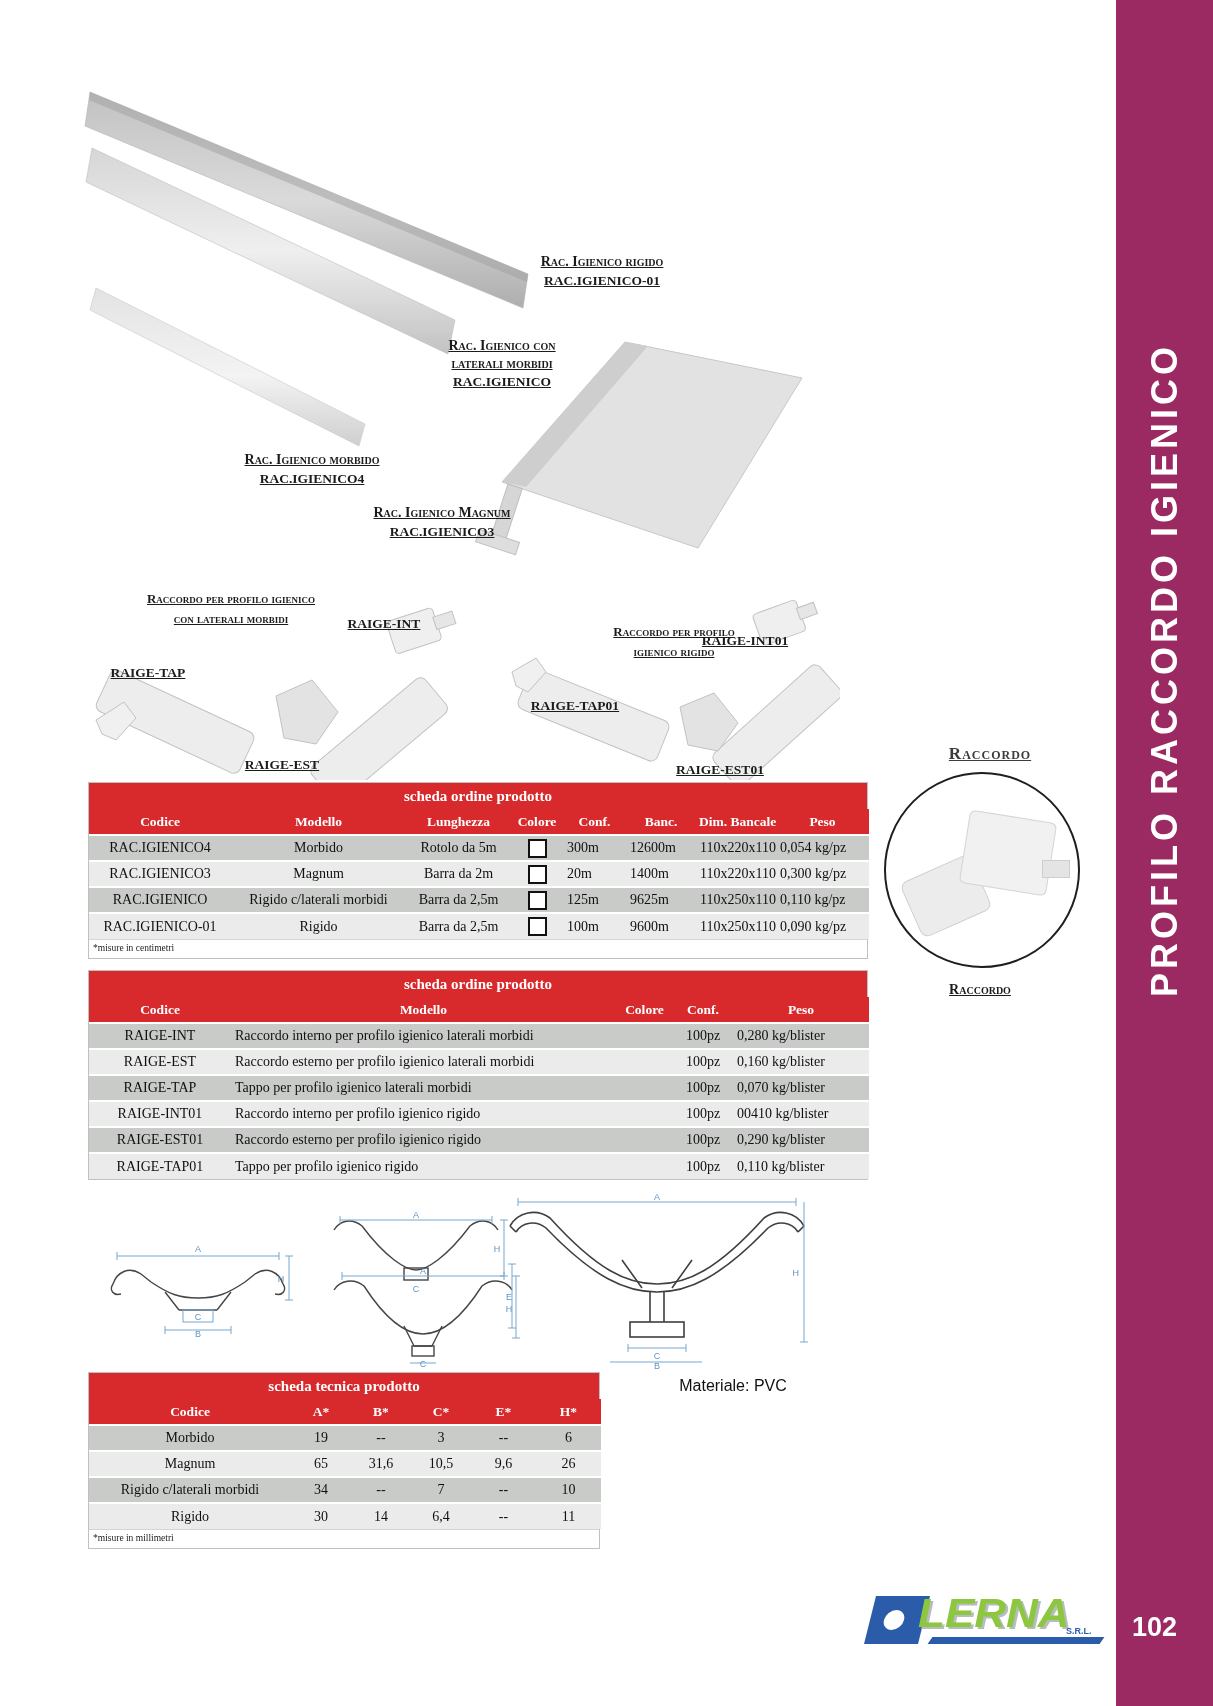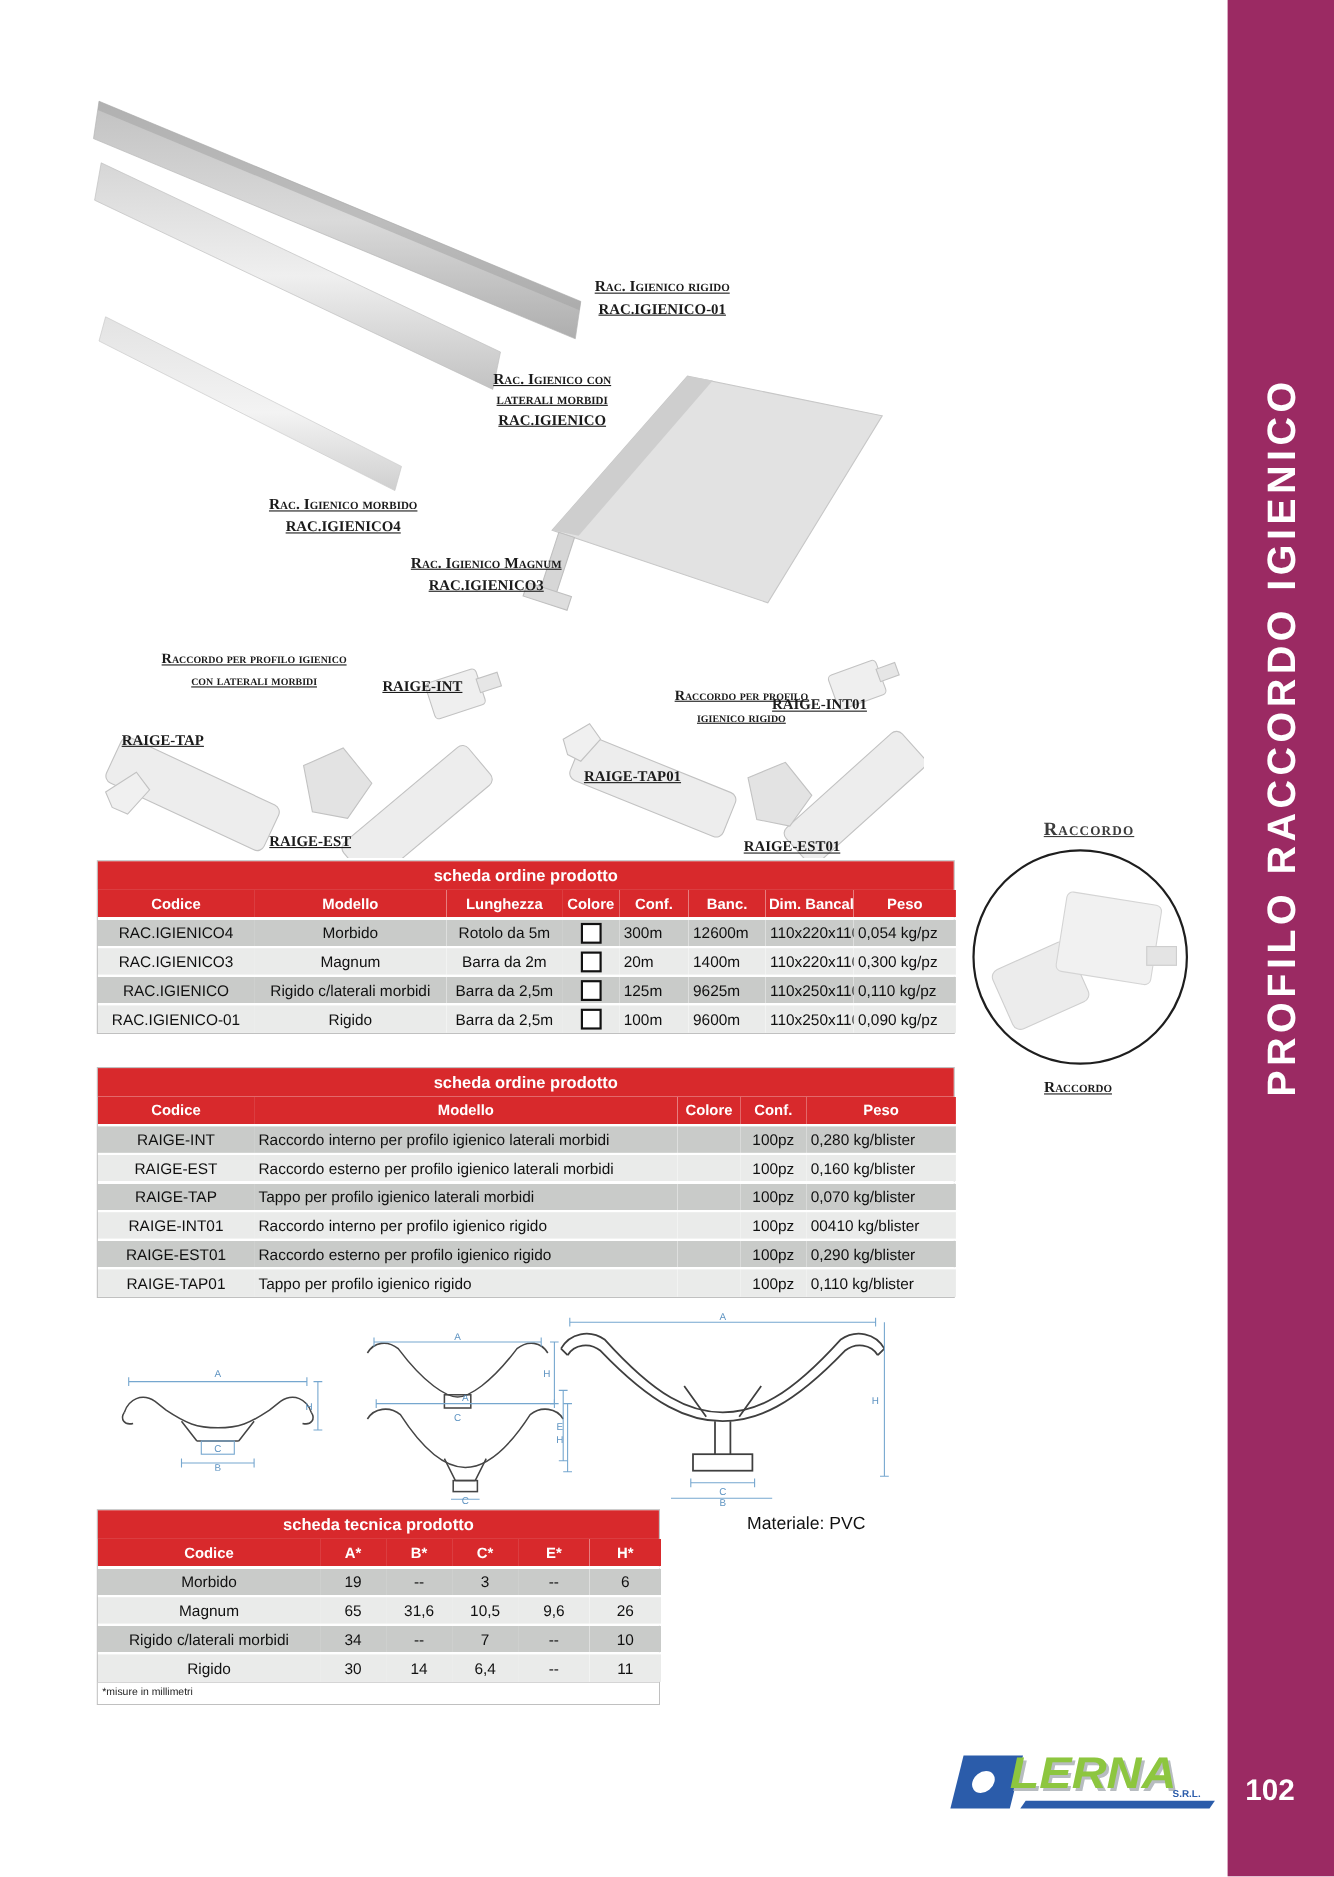--- a/index.html
+++ b/index.html
@@ -13,21 +13,21 @@
   
   .label{
     position:absolute;transform:translateX(-50%);white-space:nowrap;text-align:center;
     font-family:"Liberation Serif",serif;font-variant:small-caps;font-weight:bold;
     color:#1b1b1b;font-size:14px;line-height:15px;text-decoration:underline;
   }
   .label.code{font-variant:normal;font-size:13.5px;}
   .label.hd{font-size:13px;margin-left:14px;}
   .label.det{font-size:17px;color:#3c3c3c;letter-spacing:1px;}
   
-  .tbl-wrap{position:absolute;border:1px solid #c0c0c0;background:#fff;box-sizing:border-box;}
+  .tbl-wrap{position:absolute;border:1px solid #c0c0c0;background:#fff;box-sizing:border-box;font-family:Liberation Serif, serif;}
   .tbl-title{background:var(--accent-red);color:#fff;font-weight:bold;font-size:15px;
     text-align:center;height:26px;line-height:27px;}
   .tbl-wrap table{border-collapse:collapse;table-layout:fixed;width:100%;}
   .tbl-wrap th{background:var(--accent-red);color:#fff;font-weight:bold;font-size:13.5px;
     height:25px;padding:0 3px;overflow:hidden;white-space:nowrap;}
   .tbl-wrap td{font-size:14px;color:#101010;height:26px;padding:0 4px;border-top:2px solid #fff;
     overflow:hidden;white-space:nowrap;box-sizing:border-box;}
   tr.dark td{background:var(--row-dark);}
   tr.light td{background:var(--row-light);}
   .ta-c{text-align:center;} .ta-l{text-align:left;} .ta-r{text-align:left;}
@@ -232,20 +232,21 @@
         <td>
             <div class="chk"></div>
           </td>
         <td class="ta-r">100m</td>
         <td class="ta-r">9600m</td>
         <td class="ta-c">110x250x110</td>
         <td class="ta-r">0,090 kg/pz</td>
       </tr>
     </tbody>
   </table>
+  <div class="tbl-foot">*misure in centimetri</div>
 </div>
 
 <div class="tbl-wrap" style="left:88px;top:970px;width:780px">
   <div class="tbl-title">scheda ordine prodotto</div>
   <table>
     <colgroup>
       <col style="width:142px">
         <col style="width:385px">
         <col style="width:57px">
         <col style="width:60px">

